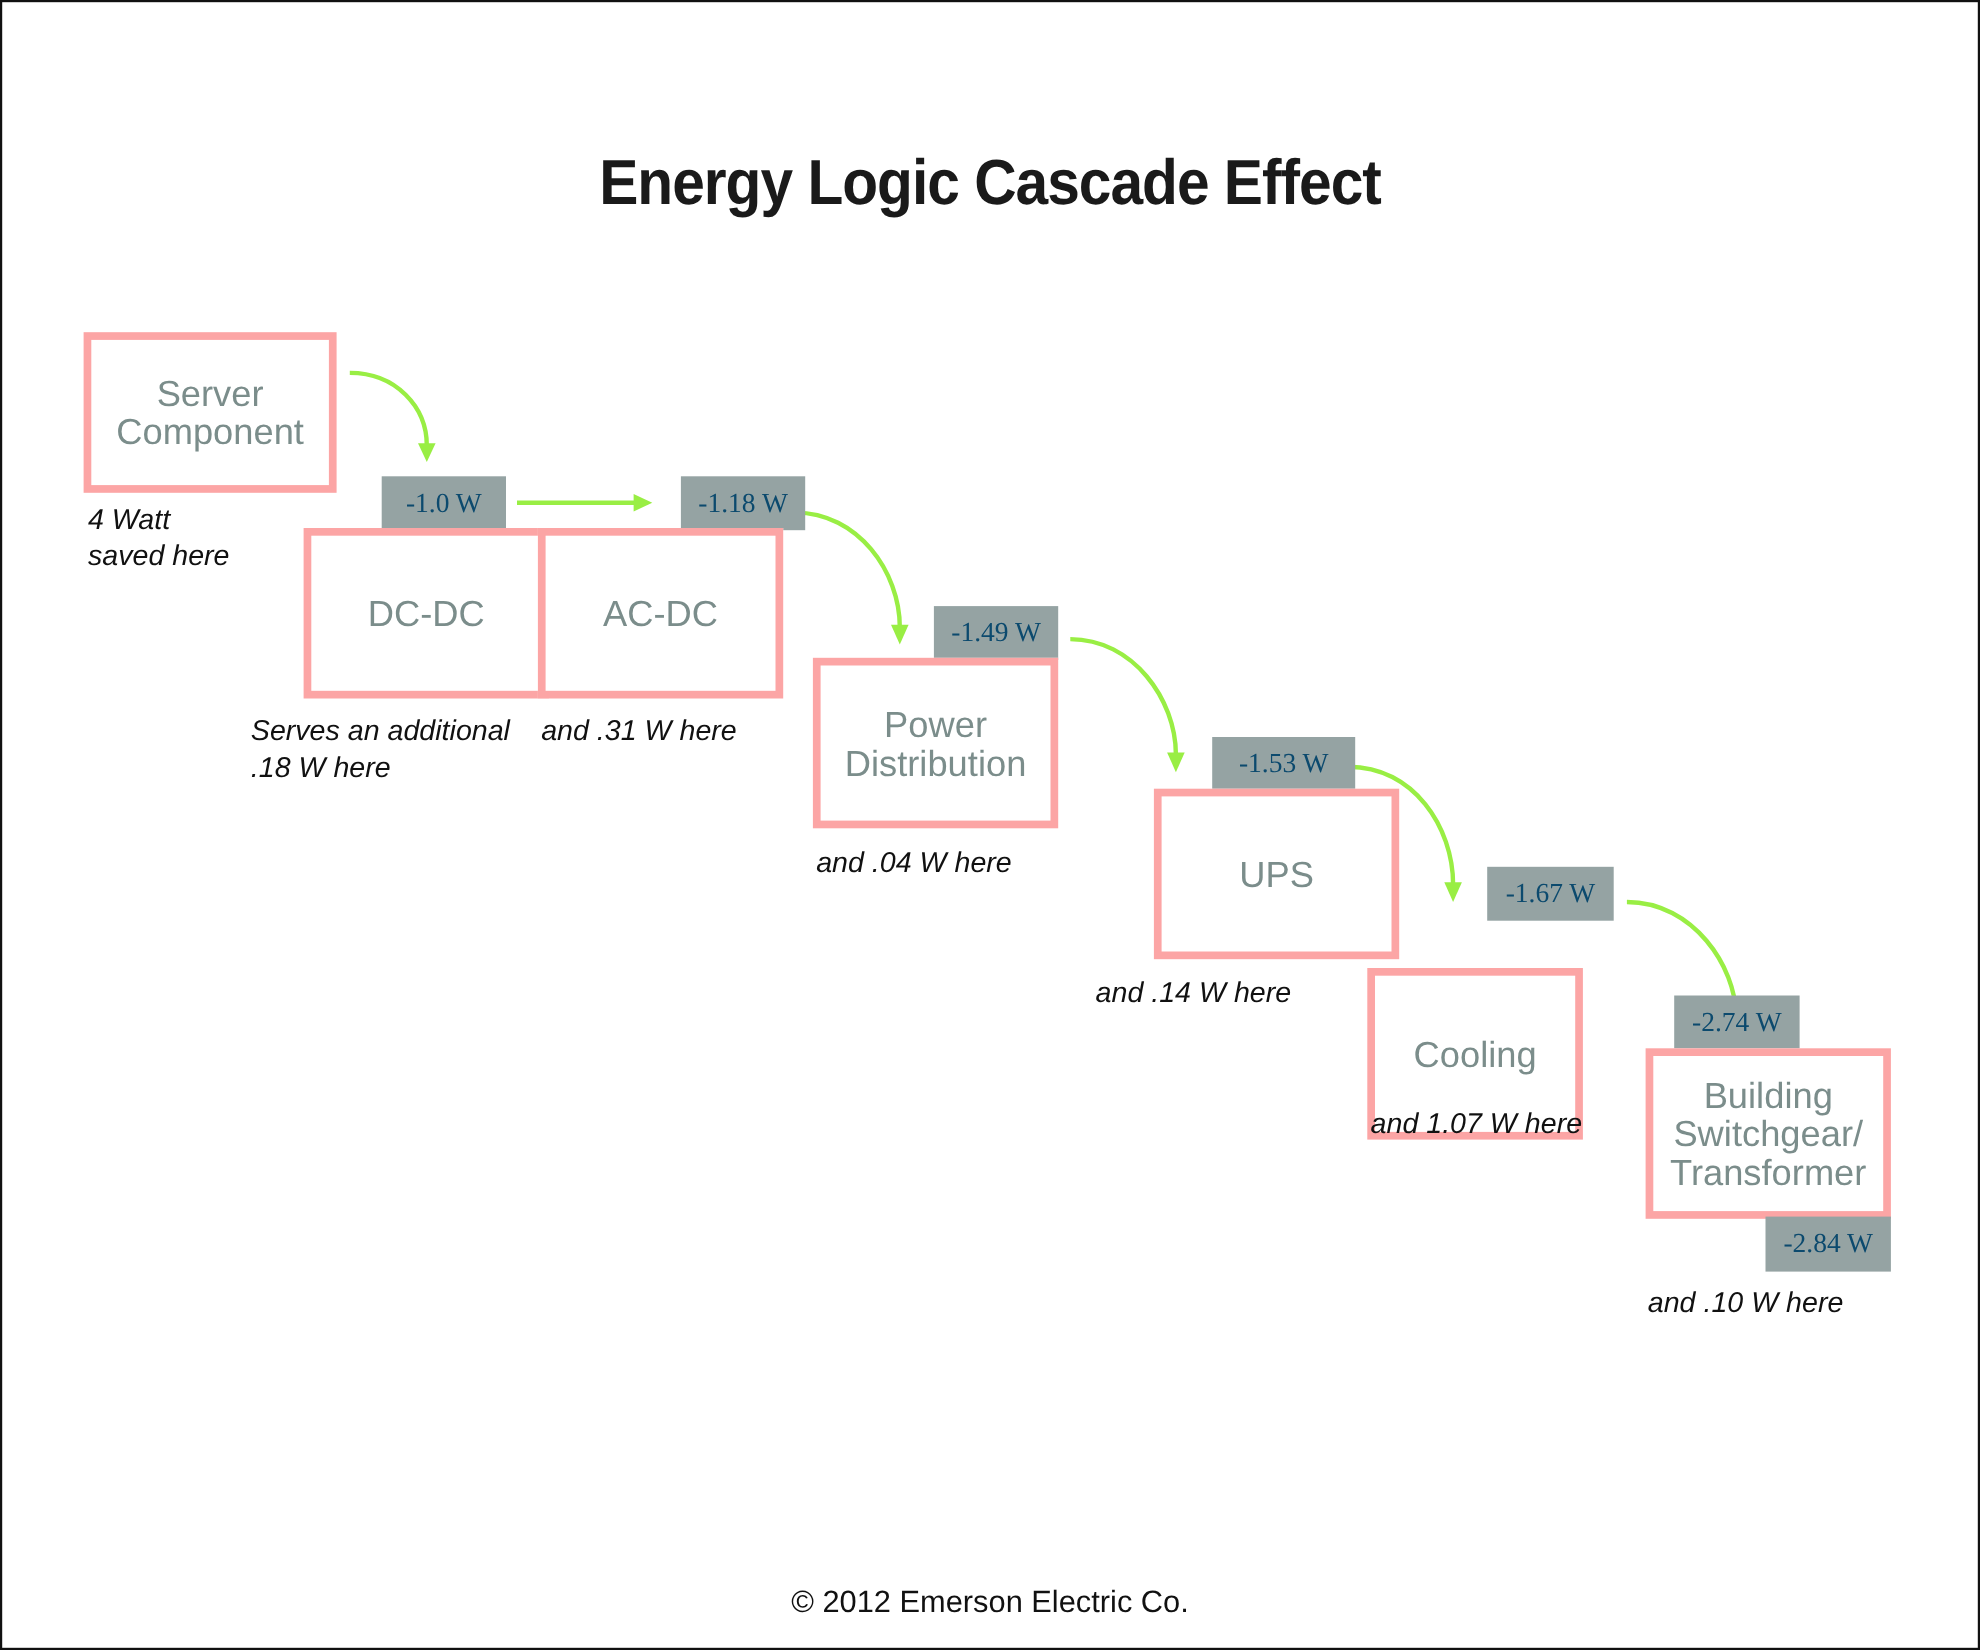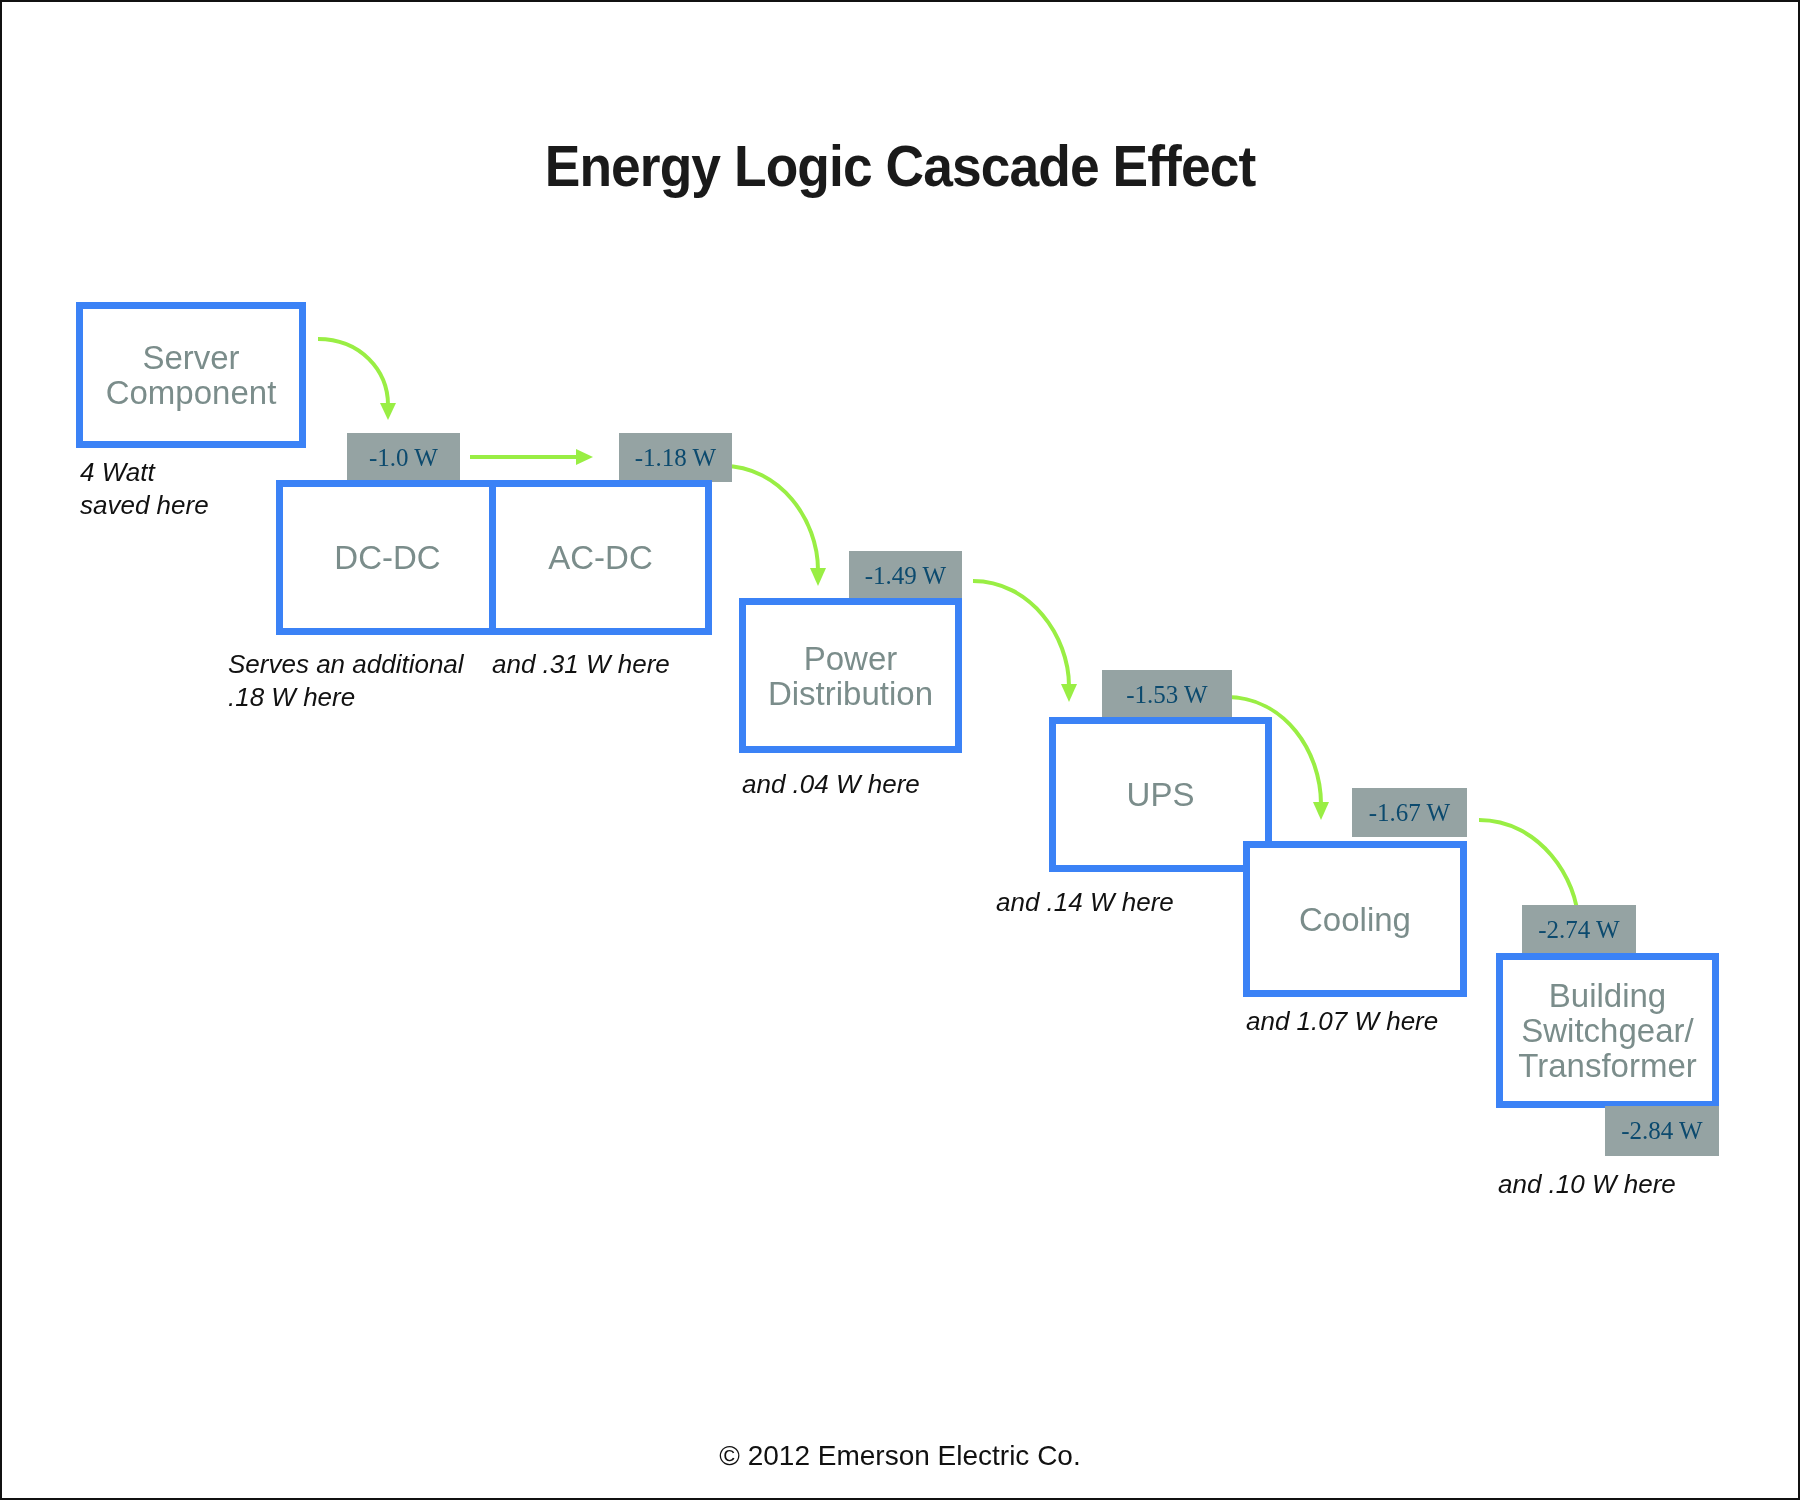--- a/index.html
+++ b/index.html
@@ -1,19 +1,19 @@
 <!DOCTYPE html>
 <html><head>
   <meta charset="utf-8">
   <style>
     html, body { margin: 0; padding: 0; background: #ffffff; }
     body { width: 1800px; height: 1500px; position: relative; overflow: hidden; font-family: "Liberation Sans", "DejaVu Sans", sans-serif; }
     .frame { position: absolute; left: 0; top: 0; width: 1796px; height: 1496px; border: 2px solid #111; box-sizing: content-box; }
     .title { position: absolute; left: 0; width: 1800px; top: 132px; text-align: center; font-family: "Liberation Sans", sans-serif; font-size: 58px; font-weight: bold; color: #1a1a1a; letter-spacing: -1px; transform: scaleX(0.92); transform-origin: center; }
-    .box { position: absolute; border: 7px solid #3b82f6; box-sizing: border-box; background: #ffffff; display: flex; align-items: center; justify-content: center; text-align: center; color: #7b8d8b; font-family: "Liberation Sans", sans-serif; font-size: 33px; line-height: 35px; }
+    .box { position: absolute; border: 7px solid #fca5a5; box-sizing: border-box; background: #ffffff; display: flex; align-items: center; justify-content: center; text-align: center; color: #7b8d8b; font-family: "Liberation Sans", sans-serif; font-size: 33px; line-height: 35px; }
     .box span { white-space: pre-line; }
     .tag { position: absolute; background: #95a3a3; color: #0c4a6e; font-family: Liberation Serif, serif; font-size: 25px; display: flex; align-items: center; justify-content: center; box-sizing: border-box; }
     .note { position: absolute; font-family: "Liberation Sans", sans-serif; font-style: italic; font-size: 26px; line-height: 33px; color: #111; white-space: pre-line; }
     .footer { position: absolute; left: 0; width: 1800px; top: 1440px; text-align: center; font-family: "Liberation Sans", sans-serif; font-size: 28px; color: #111; }
     svg.arrows { position: absolute; left: 0; top: 0; width: 1800px; height: 1500px; pointer-events: none; }
     svg.arrows path { fill: none; stroke: #99ee44; stroke-width: 4; }
     svg.arrows polygon { fill: #99ee44; }
   </style>
 </head>
 <body>
@@ -70,21 +70,21 @@
 </div>
 <div class="note" style="left:742px; top:768px;">and .04 W here</div>
 
 <div class="tag" style="left:1102px; top:670px; width:130px; height:49px;">-1.53 W</div>
 <div class="box" style="left:1049px; top:717px; width:223px; height:155px;">
   <span>UPS</span>
 </div>
 <div class="note" style="left:996px; top:886px;">and .14 W here</div>
 
 <div class="tag" style="left:1352px; top:788px; width:115px; height:49px;">-1.67 W</div>
-<div class="box" style="left:1243px; top:841px; width:224px; height:156px;">
+<div class="box" style="left:1243px; top:880px; width:196px; height:156px;">
   <span>Cooling</span>
 </div>
 <div class="note" style="left:1246px; top:1005px;">and 1.07 W here</div>
 
 <div class="tag" style="left:1522px; top:905px; width:114px; height:50px;">-2.74 W</div>
 <div class="box" style="left:1496px; top:953px; width:223px; height:155px;">
   <span>Building
 Switchgear/
 Transformer</span>
 </div>

